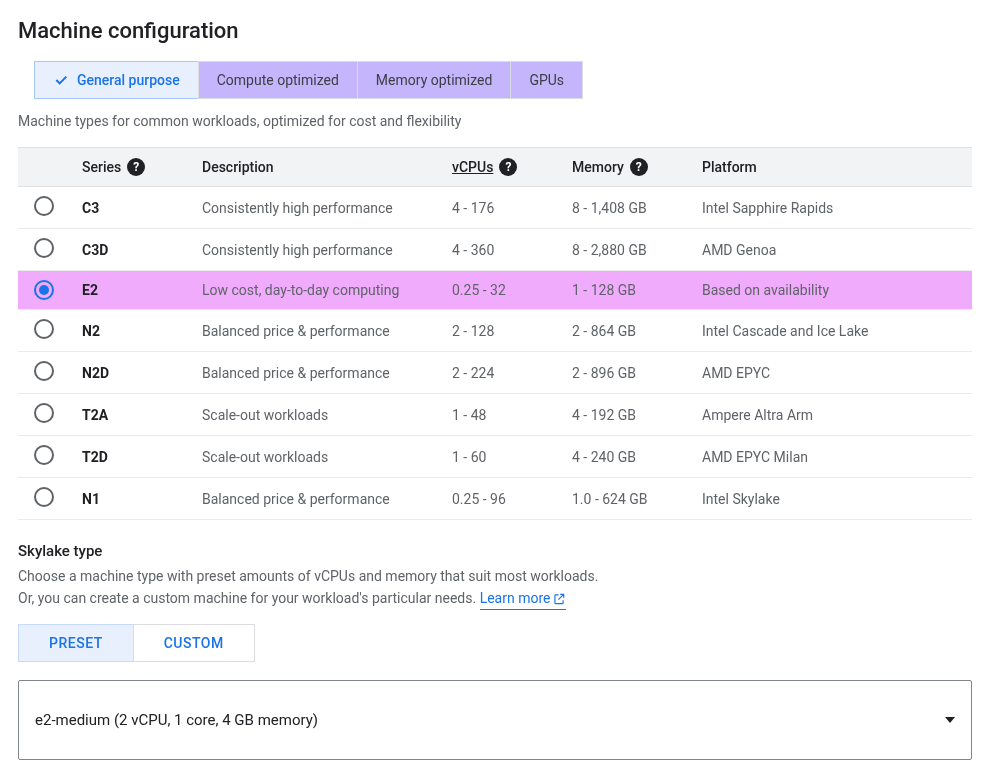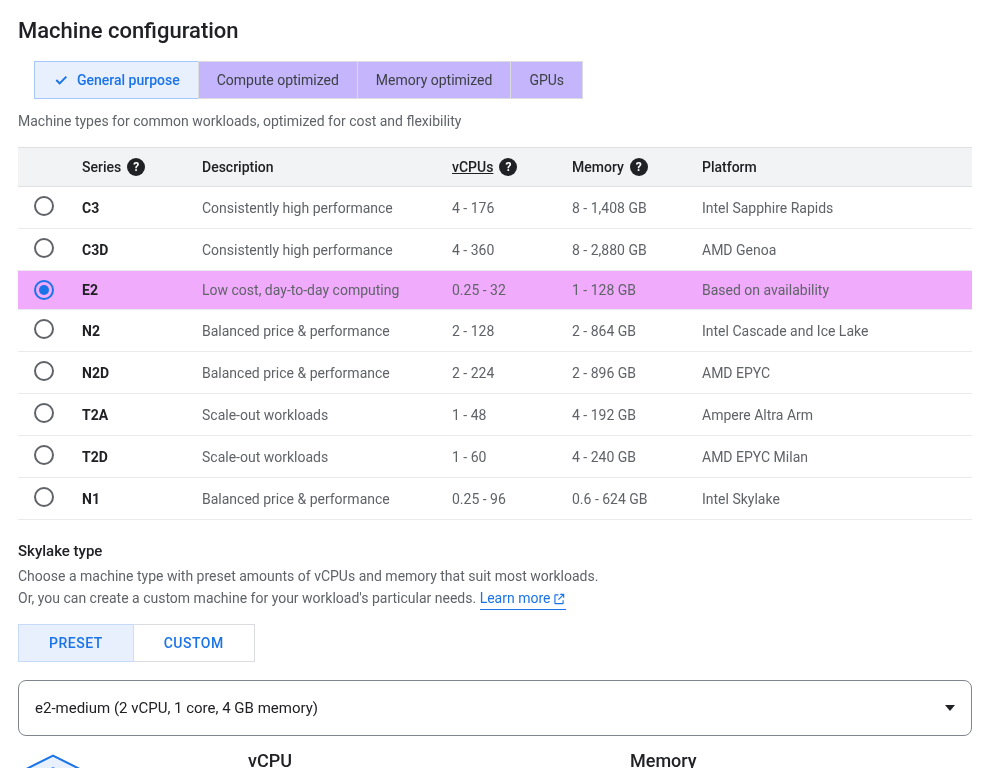--- a/index.html
+++ b/index.html
@@ -86,22 +86,22 @@
     font-weight: 500;
     font-size: 14px;
     letter-spacing: 0.5px;
     cursor: pointer;
     margin-left: -1px;
   }
   .seg:first-child { margin-left: 0; }
   .seg.active { background: #e8f0fe; border-color: #c6dafc; }
   .dropdown {
     border: 1px solid #80868b;
-    border-radius: 8px;
-    padding: 18px 16px;
+    border-radius: 2px;
+    padding: 30px 16px;
     display: flex; align-items: center; justify-content: space-between;
     cursor: pointer;
     font-size: 15px;
     color: #202124;
     margin-bottom: 14px;
   }
   .caret { border-left: 5px solid transparent; border-right: 5px solid transparent; border-top: 6px solid #202124; }
   .summary-row { display: flex; align-items: flex-start; gap: 40px; }
   .layers-icon { width: 70px; height: 70px; flex: 0 0 auto; }
   .summary-block { flex: 1; }
@@ -221,21 +221,21 @@
         <td>Scale-out workloads</td>
         <td>1 - 60</td>
         <td>4 - 240 GB</td>
         <td>AMD EPYC Milan</td>
       </tr>
       <tr>
         <td class="radio-cell"><span class="radio-outer"></span></td>
         <td class="series-name">N1</td>
         <td>Balanced price &amp; performance</td>
         <td>0.25 - 96</td>
-        <td>0.6 - 624 GB</td>
+        <td>1.0 - 624 GB</td>
         <td>Intel Skylake</td>
       </tr>
     </tbody>
 </table>
 
 <div class="section-label">Skylake type</div>
 <div class="section-desc">
   <span>Choose a machine type with preset amounts of vCPUs and memory that suit most workloads.</span><br>
   <span>Or, you can create a custom machine for your workload's particular needs.</span>
   <a href="#" class="learn-link">

